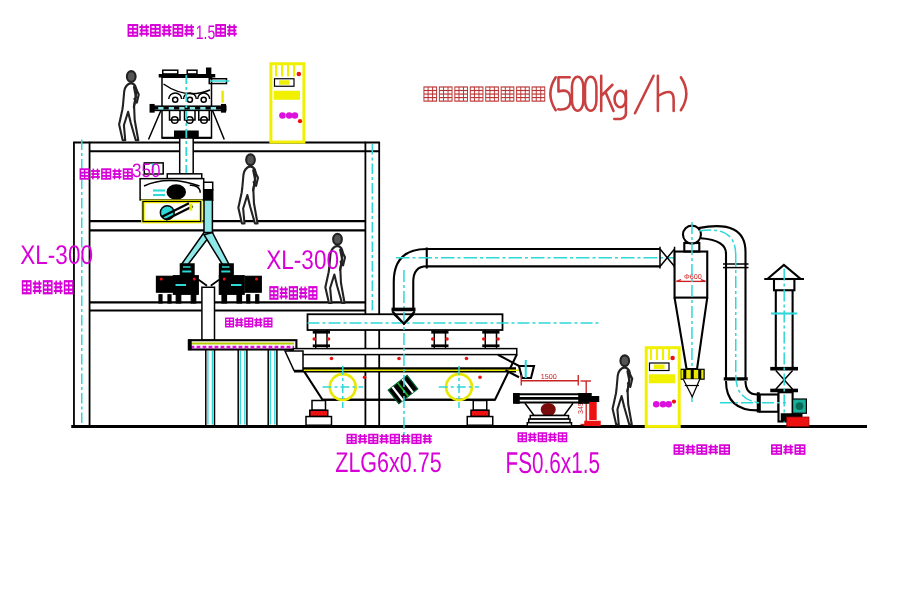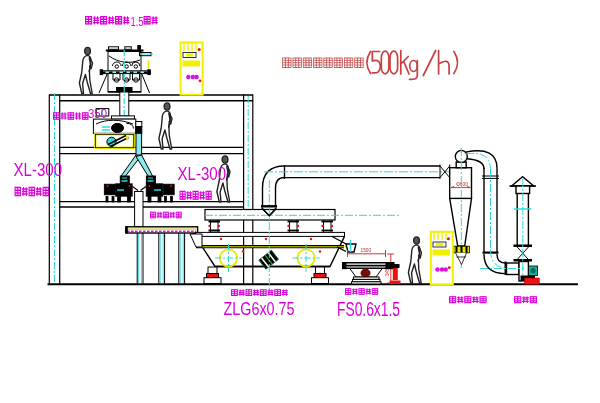--- a/index.html
+++ b/index.html
@@ -1,17 +1,17 @@
 <!DOCTYPE html>
 <html><head>
 <meta charset="utf-8">
 <style>
 html,body{margin:0;padding:0;background:#fff;}
 #canvas{position:relative;width:600px;height:403px;background:#ffffff;overflow:hidden;
-  font-family:"Liberation Sans", sans-serif;border-radius:23px;}
+  font-family:"Liberation Sans", sans-serif;}
 svg{position:absolute;top:0;left:0;}
 </style>
 </head>
 <body>
 <div id="canvas">
 <svg width="600" height="403" viewBox="0 0 600 403">
 <defs>
 
 <g id="cjA" fill="none">
   <rect x="0.08" y="0.1" width="0.84" height="0.8"></rect>

